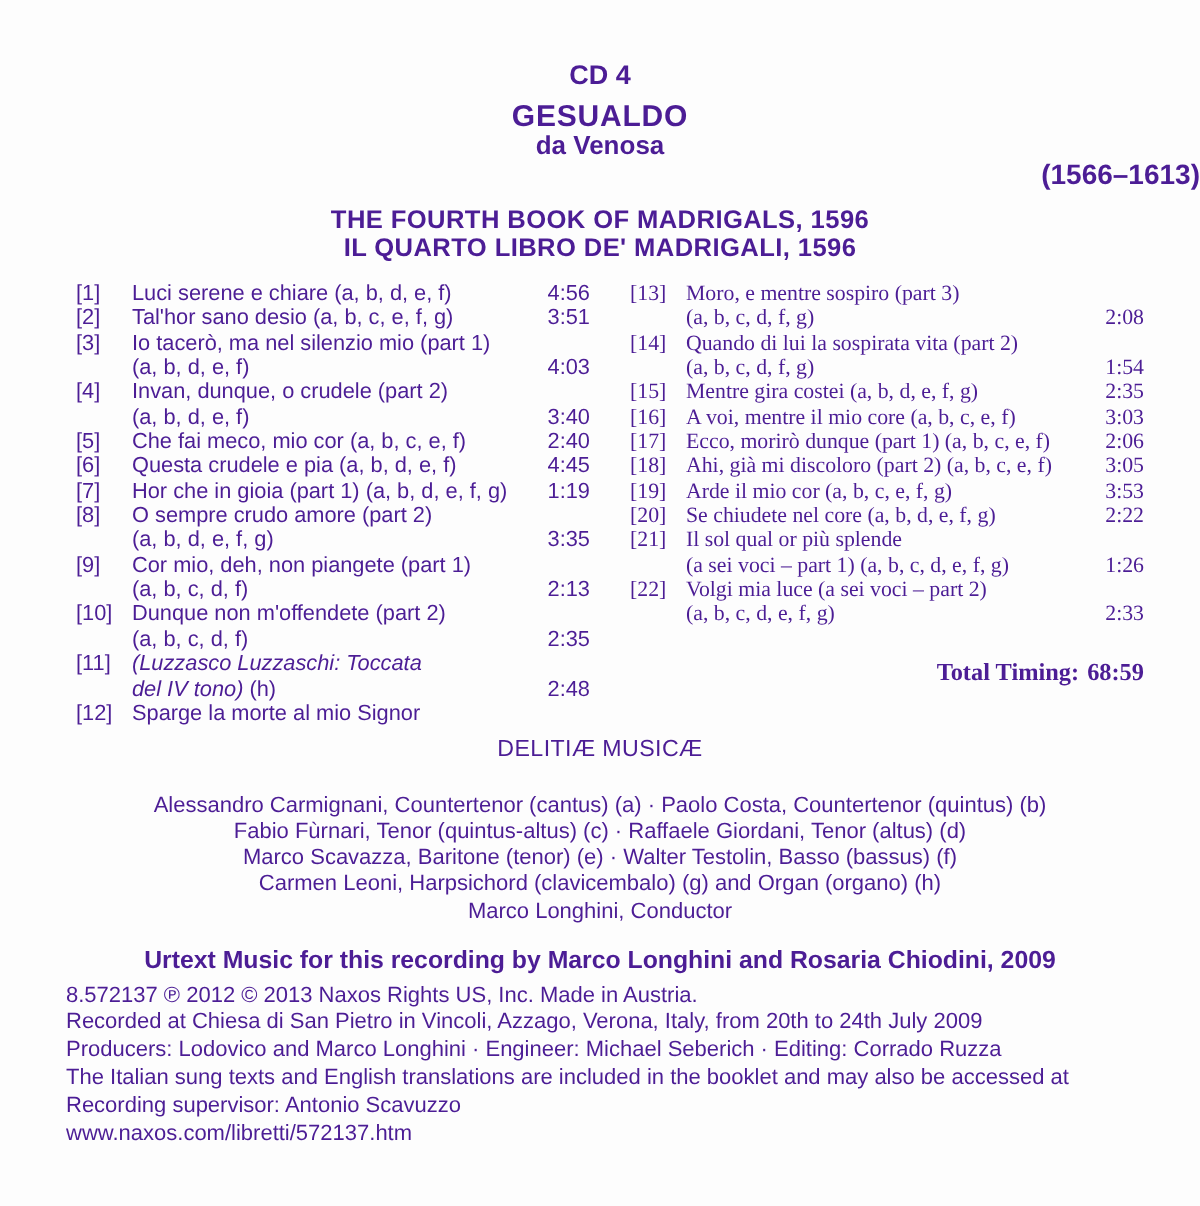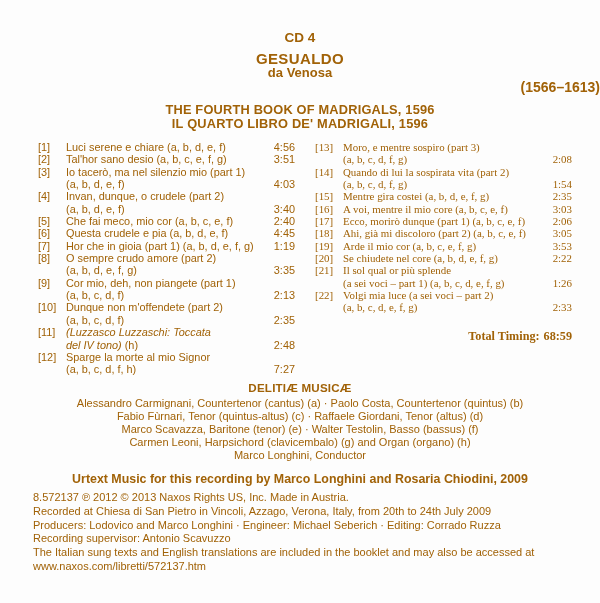--- a/index.html
+++ b/index.html
@@ -5,21 +5,21 @@
   html, body { margin: 0; padding: 0; }
   body {
     width: 600px; height: 603px;
     background: #e9e9e9;
     font-family: "Liberation Sans", sans-serif;
   }
   .page {
     position: relative;
     width: 600px; height: 603px;
     background: #fdfdfd;
-    color: #a16207;
+    color: #4c1d95;
     overflow: hidden;
     -webkit-font-smoothing: antialiased;
   }
   
   .header { padding-top: 31px; text-align: center; }
   .h-cd      { font-size: 13.5px; font-weight: bold; line-height: 14px; margin-bottom: 6px; }
   .h-first   { font-size: 13px;   font-weight: bold; line-height: 14px; }
   .h-last    { font-size: 15px;   font-weight: bold; line-height: 15px; letter-spacing: .4px; }
   .h-epithet { font-size: 13px;   font-weight: bold; line-height: 14px; }
   .h-dates   { font-size: 14px;   font-weight: bold; line-height: 15px; margin-bottom: 8px; text-align: right; }
@@ -30,21 +30,21 @@
   .col-left  { width: 257px; flex: none; }
   .col-right { flex: 1; font-family: Liberation Serif, serif; }
   .track-line { display: flex; font-size: 10.9px; line-height: 12.35px; white-space: nowrap; }
   .track-num  { width: 28px; flex: none; }
   .track-title .italic { font-style: italic; }
   .track-dur  { margin-left: auto; padding-left: 4px; }
   .total-row  { text-align: right; font-weight: bold; font-size: 12.2px; margin-top: 15px; }
   .total-time { margin-left: 4px; }
   
   .ensemble { text-align: center; margin-top: 5px; }
-  .ensemble-name { font-size: 11.6px; font-weight: bold; line-height: 13px; margin-bottom: 3px; letter-spacing: .2px; }
+  .ensemble-name { font-size: 11.6px; font-weight: normal; line-height: 13px; margin-bottom: 16px; letter-spacing: .2px; }
   .performer-line { font-size: 11px; line-height: 13.1px; }
   .performer-line .bold { font-weight: normal; }
   
   .urtext { text-align: center; font-weight: bold; font-size: 12.4px; line-height: 14px; margin-top: 10px; }
   .footer { margin: 5px 20px 0 33px; font-size: 11px; line-height: 13.8px; }
 </style>
 </head>
 <body>
 
 <div class="page">
@@ -135,25 +135,20 @@
           <span class="track-title"><span class="italic">(Luzzasco Luzzaschi: Toccata</span></span>
         </div>
         <div class="track-line">
           <span class="track-num"></span>
           <span class="track-title"><span class="italic">del IV tono)</span> (h)</span>
           <span class="track-dur">2:48</span>
         </div>
         <div class="track-line">
           <span class="track-num">[12]</span>
           <span class="track-title">Sparge la morte al mio Signor</span>
-        </div>
-        <div class="track-line">
-          <span class="track-num"></span>
-          <span class="track-title">(a, b, c, d, f, h)</span>
-          <span class="track-dur">7:27</span>
         </div>
       </div>
     <div class="col col-right">
       <div>
           <div class="track-line">
             <span class="track-num">[13]</span>
             <span class="track-title">Moro, e mentre sospiro (part 3)</span>
           </div>
           <div class="track-line">
             <span class="track-num"></span>
@@ -234,18 +229,18 @@
         <div class="performer-line"><span class="bold">Marco Longhini, Conductor</span></div>
       </div>
   </div>
 
   <div class="urtext">Urtext Music for this recording by Marco Longhini and Rosaria Chiodini, 2009</div>
 
   <div class="footer">
       <div>8.572137 ℗ 2012 © 2013 Naxos Rights US, Inc. Made in Austria.</div>
       <div>Recorded at Chiesa di San Pietro in Vincoli, Azzago, Verona, Italy, from 20th to 24th July 2009</div>
       <div>Producers: Lodovico and Marco Longhini · Engineer: Michael Seberich · Editing: Corrado Ruzza</div>
+      <div>The Italian sung texts and English translations are included in the booklet and may also be accessed at</div>
       <div>Recording supervisor: Antonio Scavuzzo</div>
-      <div>The Italian sung texts and English translations are included in the booklet and may also be accessed at</div>
       <div>www.naxos.com/libretti/572137.htm</div>
     </div>
 
 </div>
 
 </body></html>

